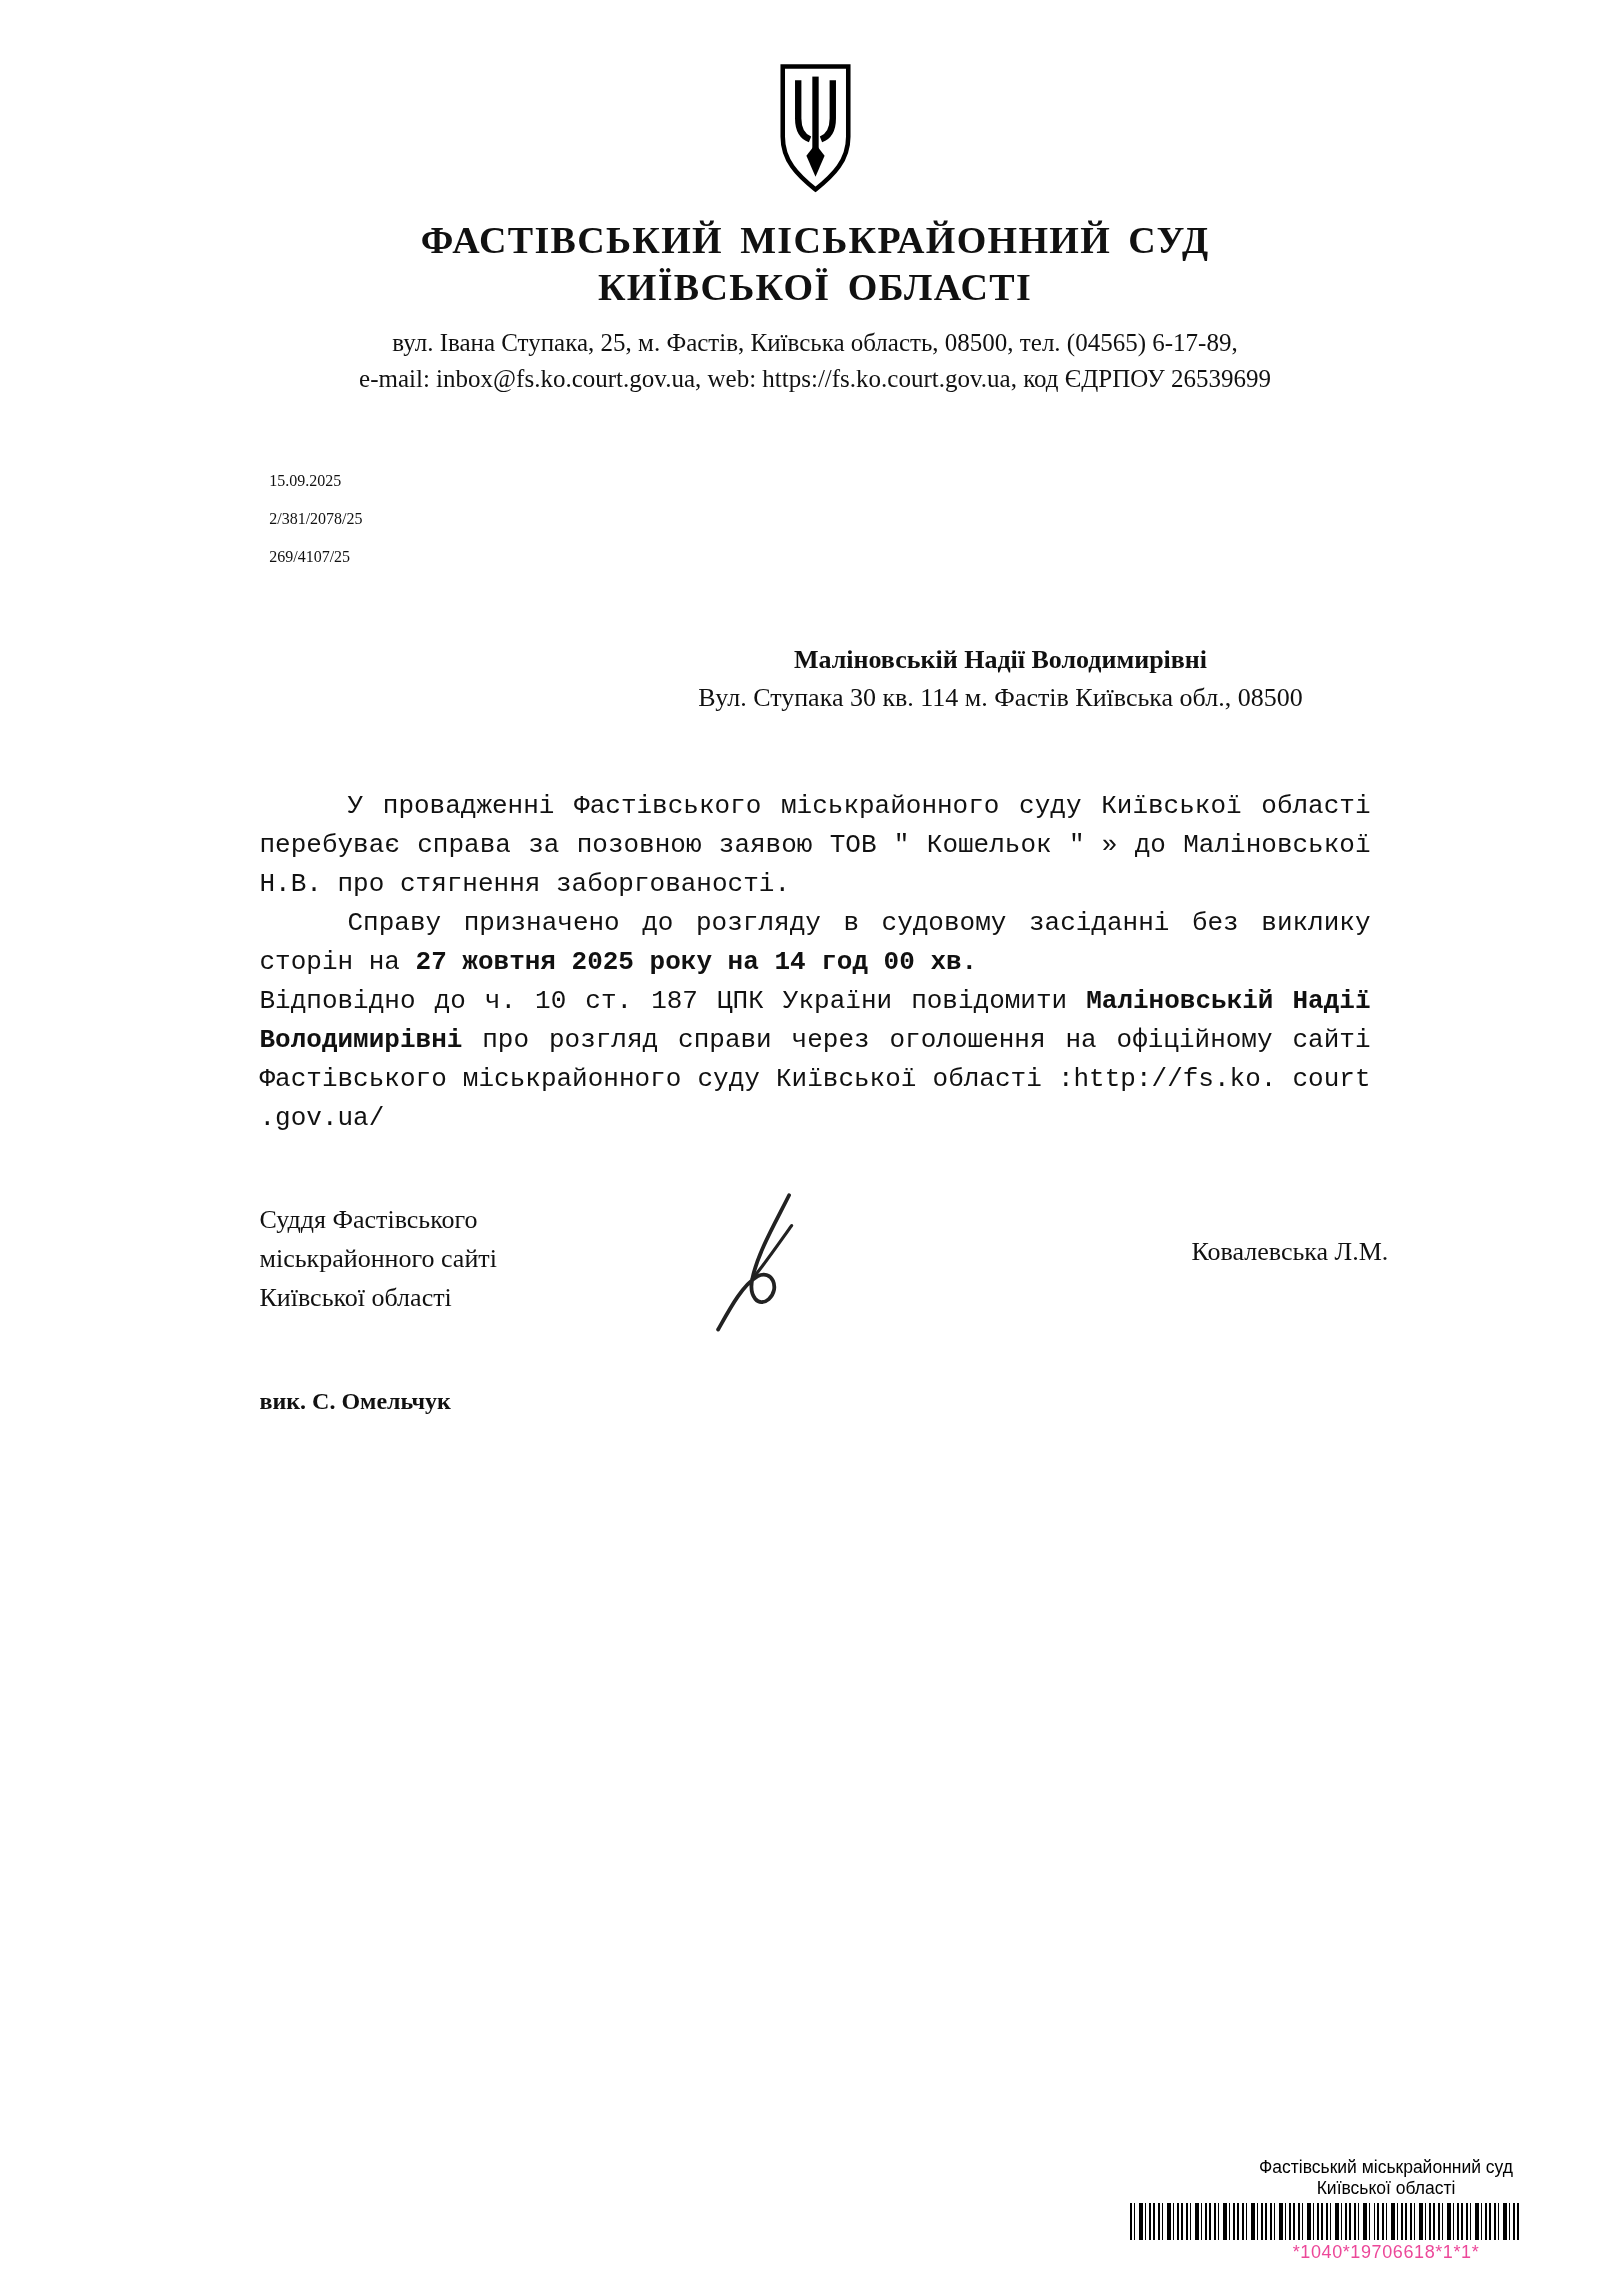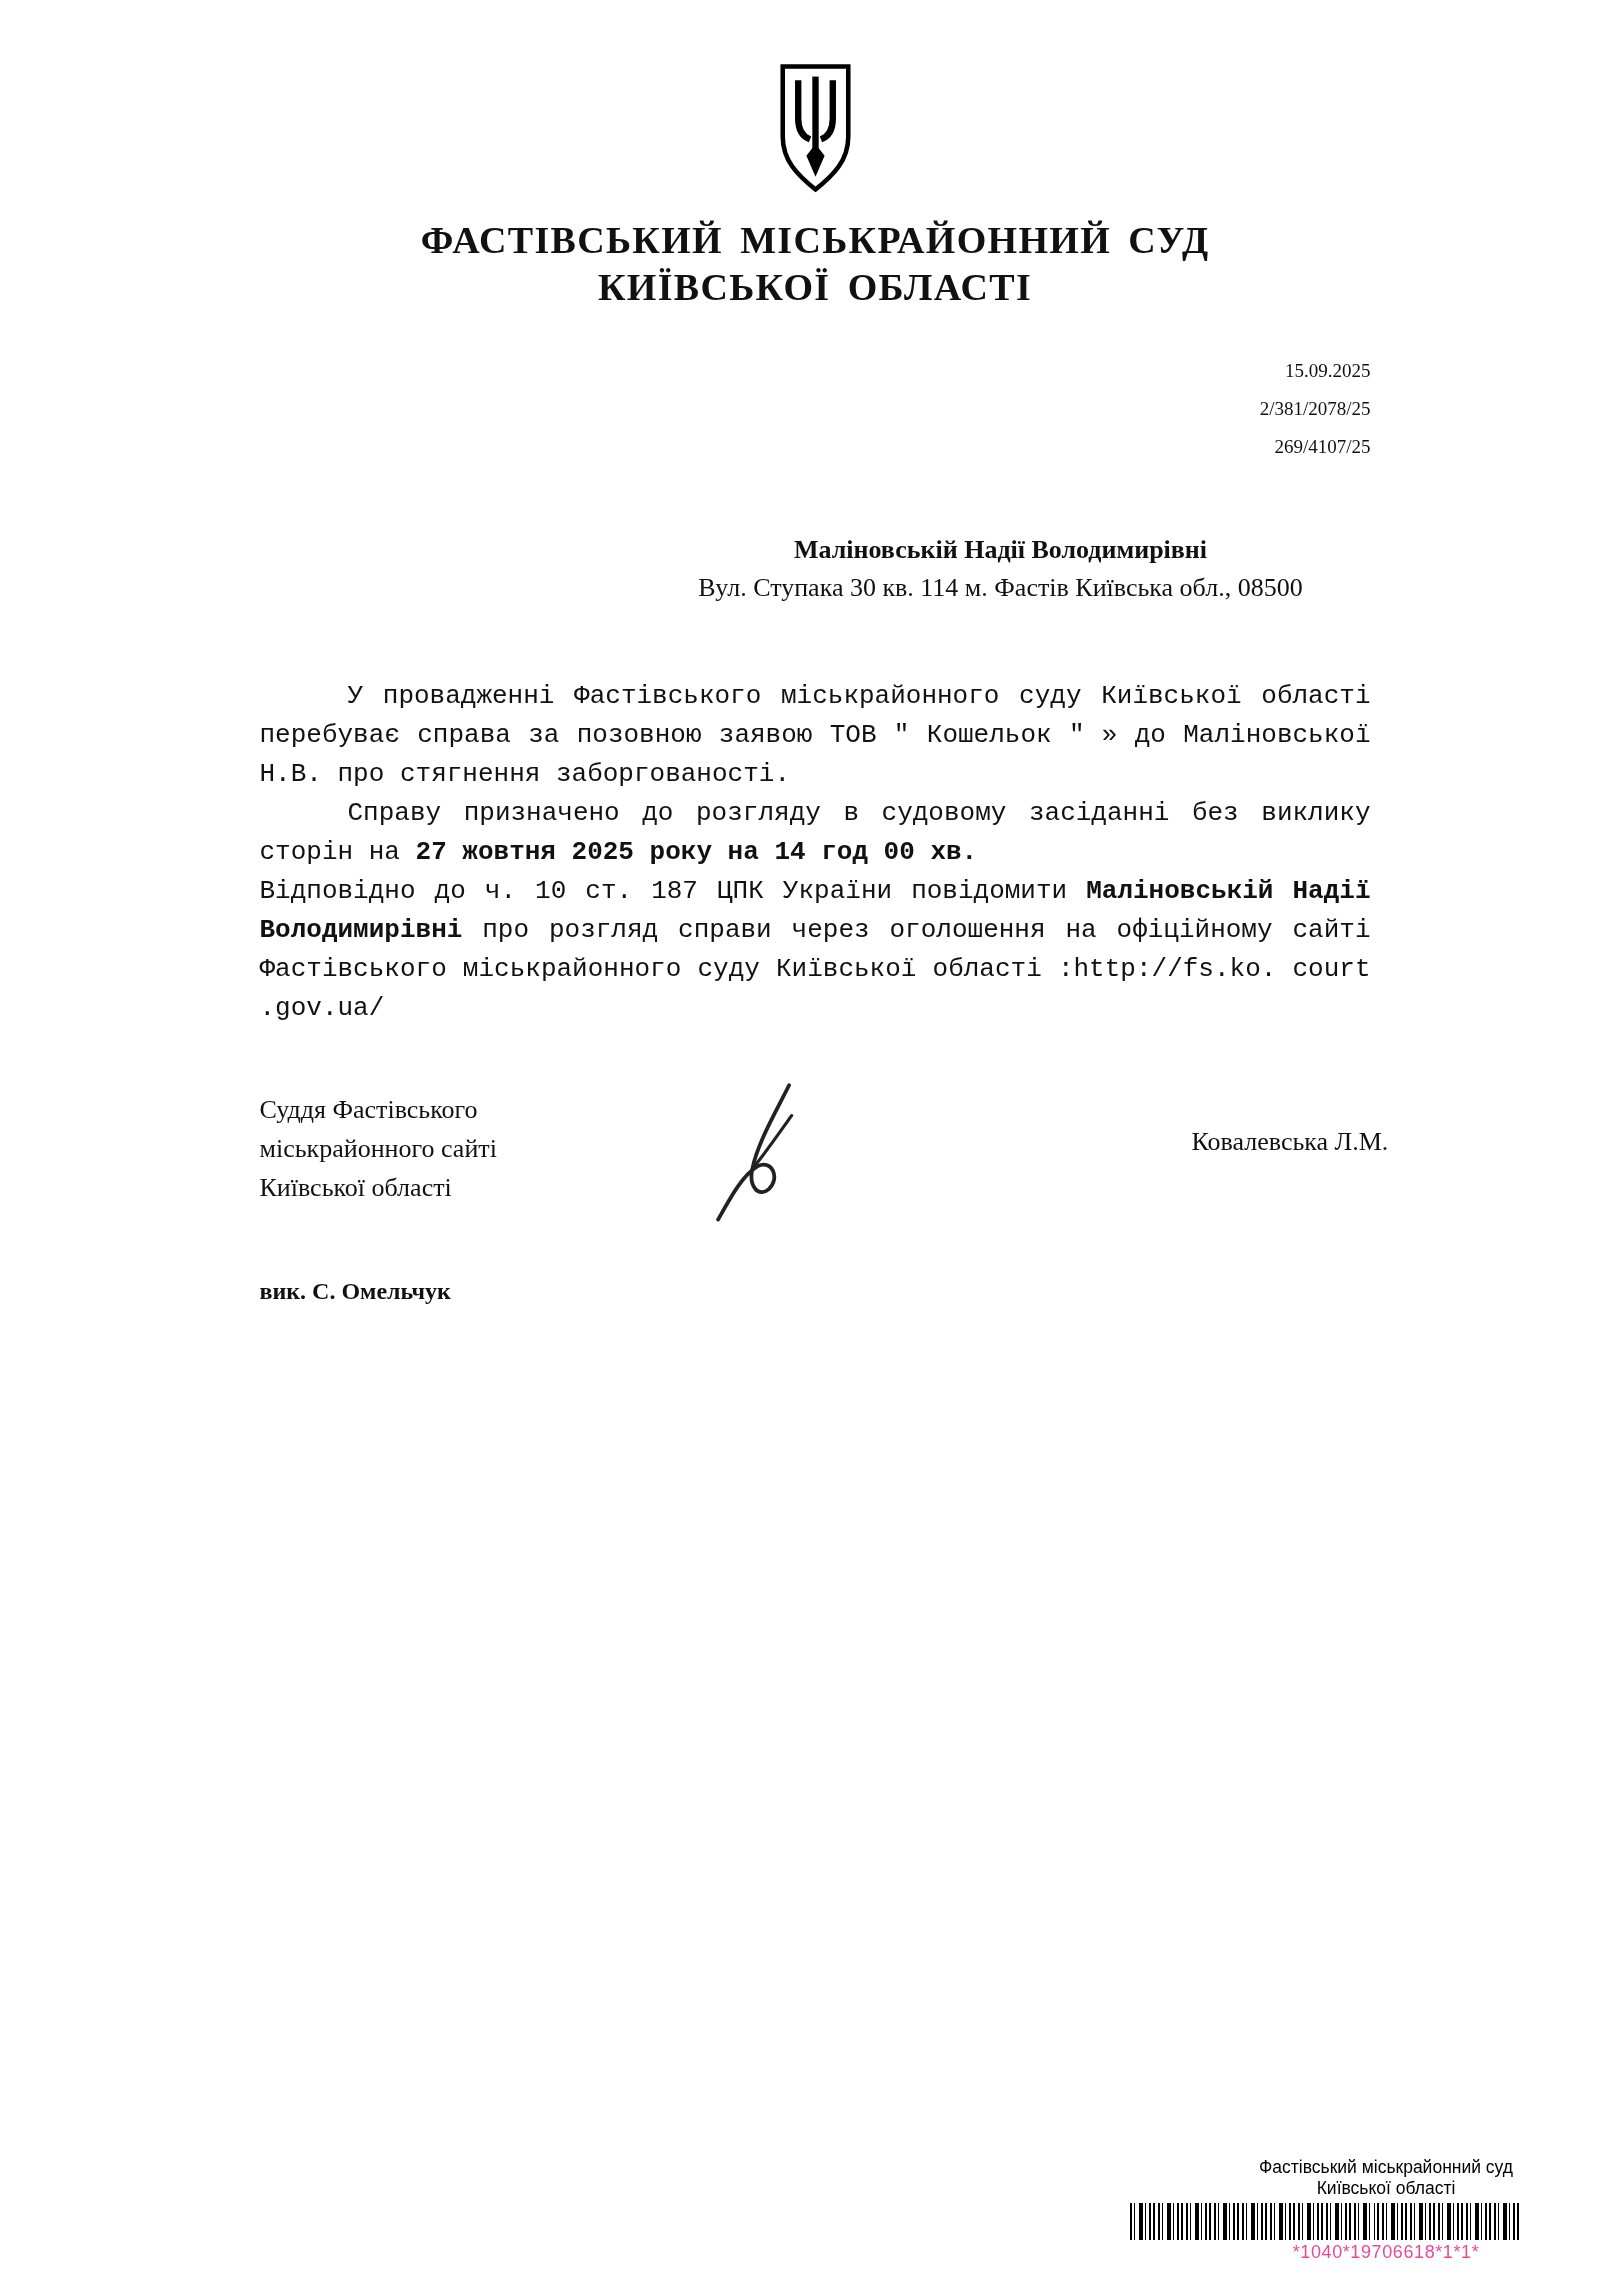--- a/index.html
+++ b/index.html
@@ -18,21 +18,21 @@
 
   
   .header { text-align: center; }
   .emblem { display: inline-block; margin-bottom: 7.8px; }
   .title-line { font-size: 38px; font-weight: bold; line-height: 47px; letter-spacing: 1.3px; word-spacing: 6.5px; }
   .title-block { margin-top: 13px; }
   .address-block { margin-top: 14.3px; }
   .address-line { font-size: 25px; line-height: 36px; }
 
   
-  .meta { margin-top: 41px; margin-left: 9.7px; font-size: 19px; line-height: 38px; text-align: right; }
+  .meta { margin-top: 65px; margin-left: 9.7px; font-size: 16px; line-height: 38px; }
 
   
   .recipient { margin-top: 65px; margin-left: auto; width: 740px; text-align: center; font-size: 26px; line-height: 38px; }
   .recipient-name { font-weight: bold; }
 
   
   .body-text { margin-top: 70px; font-size: 26px; line-height: 39px; text-align: justify; }
   .body-text p { margin: 0; font-family: Liberation Mono, monospace; }
   .body-text p.indent { text-indent: 88px; }
 
@@ -82,20 +82,24 @@
             <path d="M69 20 V62 Q69 80 56 85"></path>
             <path d="M50 16 V96"></path>
           </g>
           <path d="M50 90 L40 103 L50 126 L60 103 Z" fill="#000"></path>
         </svg>
       </span>
       <div class="title-block">
         <div class="title-line">ФАСТІВСЬКИЙ  МІСЬКРАЙОННИЙ СУД</div>
         <div class="title-line">КИЇВСЬКОЇ ОБЛАСТІ</div>
       </div>
+      <div class="address-block">
+        <div class="address-line">вул. Івана Ступака, 25, м. Фастів, Київська область, 08500, тел. (04565) 6-17-89,</div>
+        <div class="address-line">e-mail: inbox@fs.ko.court.gov.ua, web: https://fs.ko.court.gov.ua, код ЄДРПОУ 26539699</div>
+      </div>
     </header>
 
     <section class="meta">
       <div>15.09.2025</div>
       <div>2/381/2078/25</div>
       <div>269/4107/25</div>
     </section>
 
     <section class="recipient">
       <div class="recipient-name">Маліновській  Надії Володимирівні</div>

